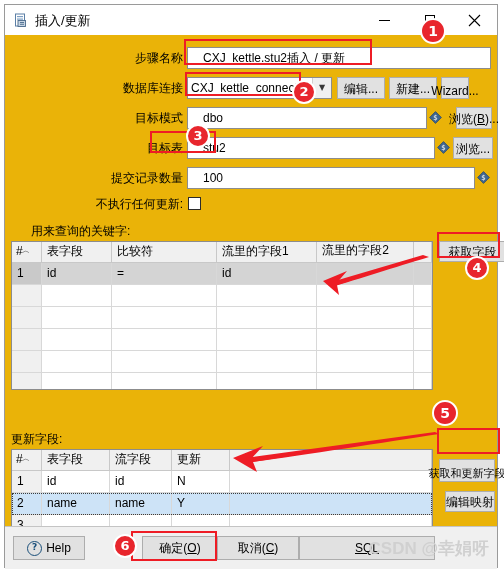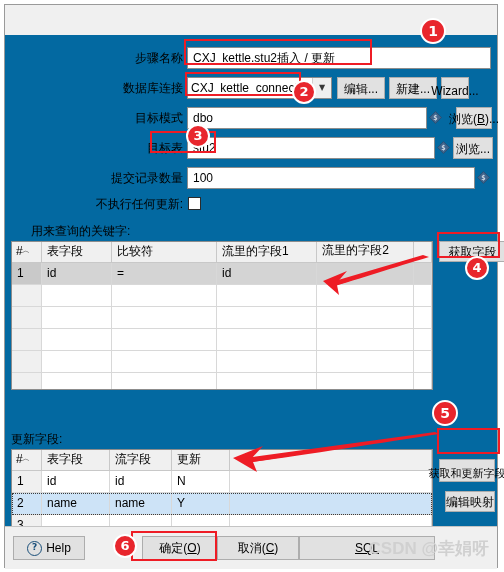--- a/index.html
+++ b/index.html
@@ -33,29 +33,29 @@
     font-size:14px;color:#000;background:transparent;border:0;
     font-family:"DejaVu Sans",sans-serif;
   }
   #btn-min{right:90px;}
   #btn-max{right:45px;}
   #btn-close{right:0px;}
   .glyph-min{display:block;width:11px;height:1px;background:#000;}
   .glyph-max{display:block;width:10px;height:10px;border:1px solid #000;box-sizing:border-box;}
 
   
-  .content{position:absolute;left:0;top:30px;width:100%;height:534px;background:#0369a1;}
+  .content{position:absolute;left:0;top:30px;width:100%;height:534px;background:#eab308;}
   .lbl{
     position:absolute;text-align:right;font-size:12px;color:#000;
     line-height:22px;white-space:nowrap;
   }
   .field{
     position:absolute;height:22px;background:#fff;border:1px solid #8c8c8c;
     box-sizing:border-box;font-size:12px;line-height:20px;
-    padding-left:5px;color:#000;white-space:nowrap;overflow:hidden;
+    padding-left:15px;color:#000;white-space:nowrap;overflow:hidden;
   }
   .combo{
     position:absolute;height:22px;background:#fff;border:1px solid #8c8c8c;
     box-sizing:border-box;font-size:12px;line-height:20px;padding-left:3px;color:#000;
   }
   .combo-arrow{
     position:absolute;right:0;top:0;width:18px;height:20px;
     background:#f0f0f0;border-left:1px solid #cfcfcf;
     display:flex;align-items:center;justify-content:center;
     font-size:8px;color:#3a3a3a;font-family:"DejaVu Sans",sans-serif;
@@ -133,20 +133,44 @@
   .watermark{
     position:absolute;right:8px;bottom:9px;font-size:17px;color:#d0d0d0;
     white-space:nowrap;font-family:"Liberation Sans",sans-serif;font-weight:bold;
   }
 </style>
 </head>
 <body>
 
 <div class="window">
 
+  <div class="titlebar">
+    <span class="title-icon">
+      <svg width="14" height="15" viewBox="0 0 14 15">
+        <rect x="1.5" y="1" width="9" height="12" fill="#ffffff" stroke="#5b7fa6" stroke-width="1"></rect>
+        <rect x="3" y="3" width="6" height="1.2" fill="#7d9ec2"></rect>
+        <rect x="3" y="5.5" width="6" height="1.2" fill="#7d9ec2"></rect>
+        <rect x="4" y="7.5" width="7.5" height="6" fill="#c8d6e4" stroke="#4a6b8c" stroke-width="0.9"></rect>
+        <path d="M6 9.5 h4 M6 11.3 h4" stroke="#4a6b8c" stroke-width="0.9"></path>
+      </svg>
+    </span>
+    <span class="title-text">插入/更新</span>
+
+    <div class="wbtn" id="btn-min">
+      <span class="glyph-min"></span>
+    </div>
+    <div class="wbtn" id="btn-max">
+      <span class="glyph-max"></span>
+    </div>
+    <div class="wbtn" id="btn-close">
+      <svg width="13" height="13" viewBox="0 0 13 13">
+        <path d="M1 1 L12 12 M12 1 L1 12" stroke="#000" stroke-width="1.1" fill="none"></path>
+      </svg>
+    </div>
+  </div>
 
   <div class="content">
 
     <div class="lbl" style="left:100px;top:12px;width:78px;">步骤名称</div>
     <div class="field" style="left:182px;top:12px;width:304px;">CXJ_kettle.stu2插入 / 更新</div>
 
     <div class="lbl" style="left:100px;top:42px;width:78px;">数据库连接</div>
     <div class="combo" style="left:182px;top:42px;width:145px;">
       <span>CXJ_kettle_connect</span>
       <span class="combo-arrow">▼</span>

